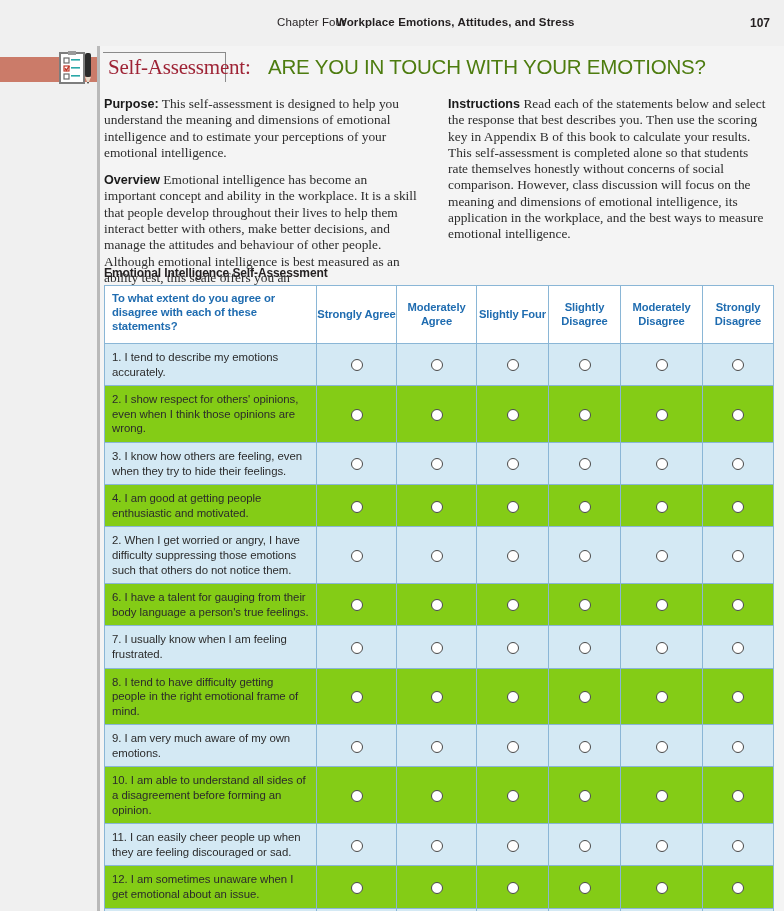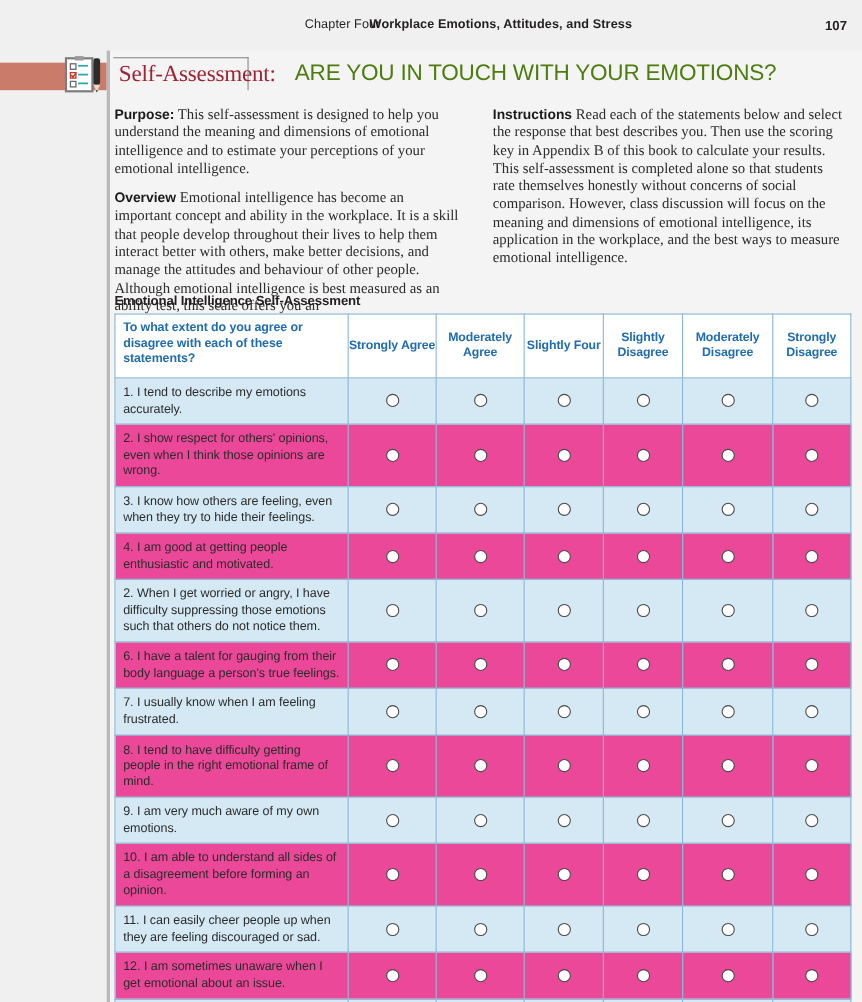--- a/index.html
+++ b/index.html
@@ -191,21 +191,21 @@
     vertical-align: top;
   }
   tbody td.stmt {
     color: #2b2b2b;
     font-size: 11.4px;
     line-height: 14.6px;
     padding: 6px 7px 6px 7px;
     letter-spacing: -0.05px;
   }
   tbody tr.odd  td { background: #d4e9f4; }
-  tbody tr.even td { background: #ec4899; }
+  tbody tr.even td { background: #84cc16; }
   td.opt { text-align: center; }
 
   .radio {
     display: inline-block;
     width: 12px;
     height: 12px;
     border: 1.3px solid #4a4a4a;
     border-radius: 50%;
     background: #ffffff;
     box-sizing: border-box;

